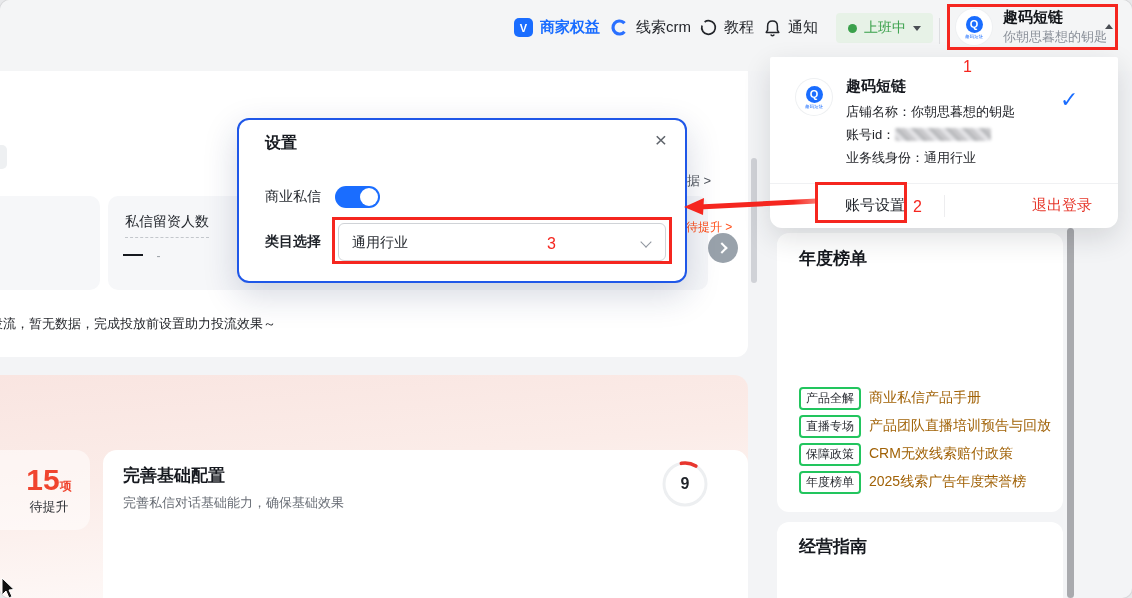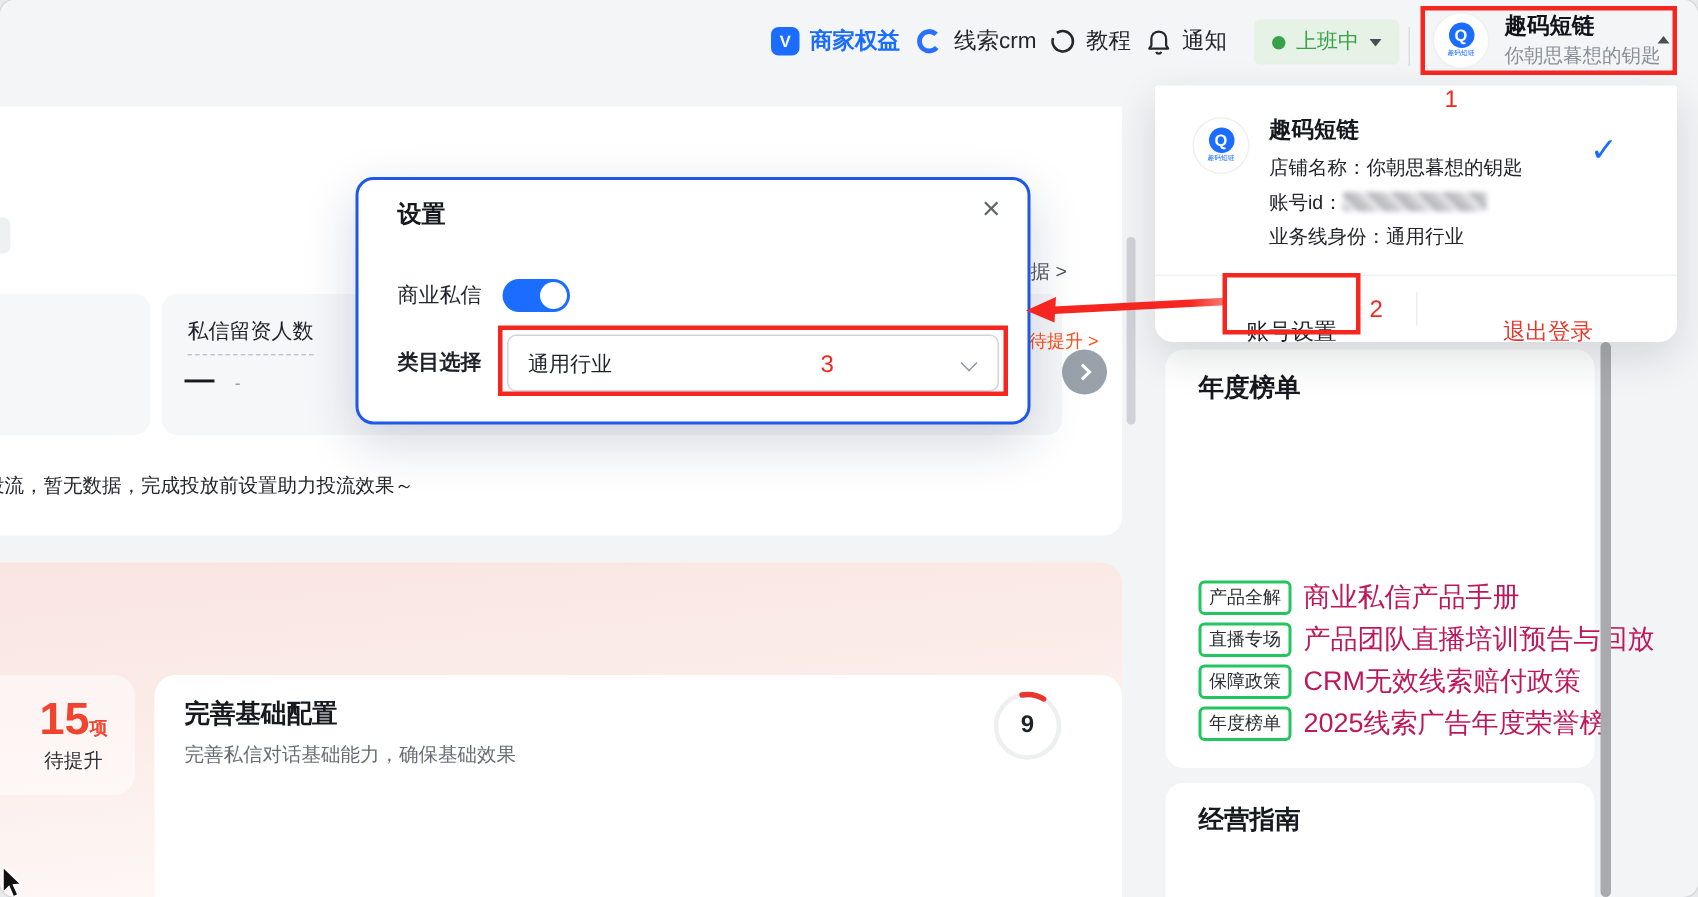--- a/index.html
+++ b/index.html
@@ -24,21 +24,21 @@
   .qlogo .tiny{color:#1a6dff;transform:scale(.9);white-space:nowrap;}
   
   .redbox{position:absolute;border:3px solid #f5261f;z-index:40;pointer-events:none;}
   .rednum{position:absolute;color:#f5261f;font-size:16px;font-weight:500;z-index:41;}
   
   .menu{position:absolute;left:770px;top:57px;width:348px;height:171px;background:#fff;border-radius:2px 2px 12px 12px;box-shadow:0 10px 28px rgba(31,35,41,.14);z-index:20;}
   .menu .row{position:absolute;left:76px;font-size:13px;color:#24262b;white-space:nowrap;}
   .blurblock{display:inline-block;width:96px;height:13px;vertical-align:-2px;border-radius:2px;background:repeating-linear-gradient(45deg,#c9c9cc 0 4px,#e4e4e7 4px 8px,#b9babd 8px 12px);filter:blur(1.6px);}
   .menu-check{position:absolute;left:290px;top:30px;color:#1a6dff;font-size:22px;font-weight:700;}
   .menu-div{position:absolute;left:0;top:126px;width:348px;height:1px;background:#f0f1f3;}
-  .menu-btn{position:absolute;top:150px;height:30px;line-height:30px;text-align:center;font-size:15px;cursor:pointer;}
+  .menu-btn{position:absolute;top:133px;height:30px;line-height:30px;text-align:right;font-size:15px;cursor:pointer;}
   
   .modal{position:absolute;left:237px;top:118px;width:450px;height:165px;background:#fff;border:2px solid #1f57e8;border-radius:12px;box-shadow:0 12px 34px rgba(20,40,90,.18);z-index:30;}
   .toggle{position:absolute;left:96px;top:66px;width:45px;height:22px;border-radius:11px;background:#1a6dff;cursor:pointer;}
   .toggle .knob{position:absolute;right:2px;top:2px;width:18px;height:18px;border-radius:50%;background:#fff;}
   .select{position:absolute;left:99px;top:103px;width:328px;height:38px;border:1px solid #d0d3d7;border-radius:6px;background:#fff;font-size:14px;color:#1f2329;line-height:36px;padding-left:13px;cursor:pointer;}
   .chev{display:inline-block;width:8px;height:8px;border-right:1.6px solid #8f959e;border-bottom:1.6px solid #8f959e;transform:rotate(45deg);}
   
   .main-white{position:absolute;left:0;top:71px;width:748px;height:286px;background:#fff;border-radius:0 0 12px 0;}
   .toplink{position:absolute;top:101px;display:flex;align-items:center;gap:4px;font-size:13px;color:#51565d;cursor:pointer;}
   .statcard{position:absolute;background:#f6f7f9;border-radius:10px;height:94px;}
@@ -56,21 +56,21 @@
   .b2{top:104px;height:45px;background:linear-gradient(105deg,#dceafa 0%,#c8ddf5 100%);}
   .smear{position:absolute;left:10px;top:2px;width:170px;height:5px;border-radius:2px;background:rgba(42,77,143,.4);filter:blur(1px);}
   .b1 .cap{position:absolute;left:10px;top:10px;font-size:8px;color:#274b8e;white-space:nowrap;}
   .usebtn{position:absolute;left:10px;top:26px;height:15px;padding:0 6px;border-radius:8px;background:linear-gradient(180deg,#5b93f2,#2f6ae0);color:#fff;font-size:7px;display:flex;align-items:center;gap:3px;cursor:pointer;}
   .usebtn .arr{width:8px;height:8px;border-radius:50%;background:rgba(255,255,255,.85);color:#2f6ae0;font-size:6px;line-height:8px;text-align:center;font-weight:700;}
   .b2 .t1{position:absolute;left:12px;top:5px;font-size:13.5px;font-weight:800;color:#1c4fa3;letter-spacing:.5px;white-space:nowrap;}
   .b2 .t2{position:absolute;left:12px;top:23px;font-size:13.5px;font-weight:800;color:#1c4fa3;letter-spacing:.5px;white-space:nowrap;}
   .plist{position:absolute;left:22px;top:151px;width:250px;}
   .pitem{display:flex;align-items:center;gap:8px;height:28px;cursor:pointer;}
   .ptag{border:2px solid #22c55e;border-radius:4px;font-size:12px;color:#2a2d33;padding:1px 5px;white-space:nowrap;font-family:Liberation Mono, monospace;}
-  .ptext{font-size:18px;color:#be185d;white-space:nowrap;}
+  .ptext{font-size:14px;color:#a16207;white-space:nowrap;}
   .glink{font-size:15px;font-weight:700;color:#16191f;cursor:pointer;}
   
   .sb-light{position:absolute;left:751px;top:158px;width:6px;height:125px;border-radius:3px;background:#d0d2d7;z-index:4;}
   .sb-dark{position:absolute;left:1067px;top:228px;width:7px;height:370px;border-radius:4px;background:#a9aaae;z-index:6;}
   .arrow-svg{position:absolute;left:684px;top:194px;z-index:42;}
   .upsell{position:absolute;left:686px;top:219px;font-size:12px;color:#ff4f1a;z-index:25;white-space:nowrap;}
   .cursor{position:absolute;left:-4px;top:577px;z-index:50;}
 </style>
 </head>
 <body>

